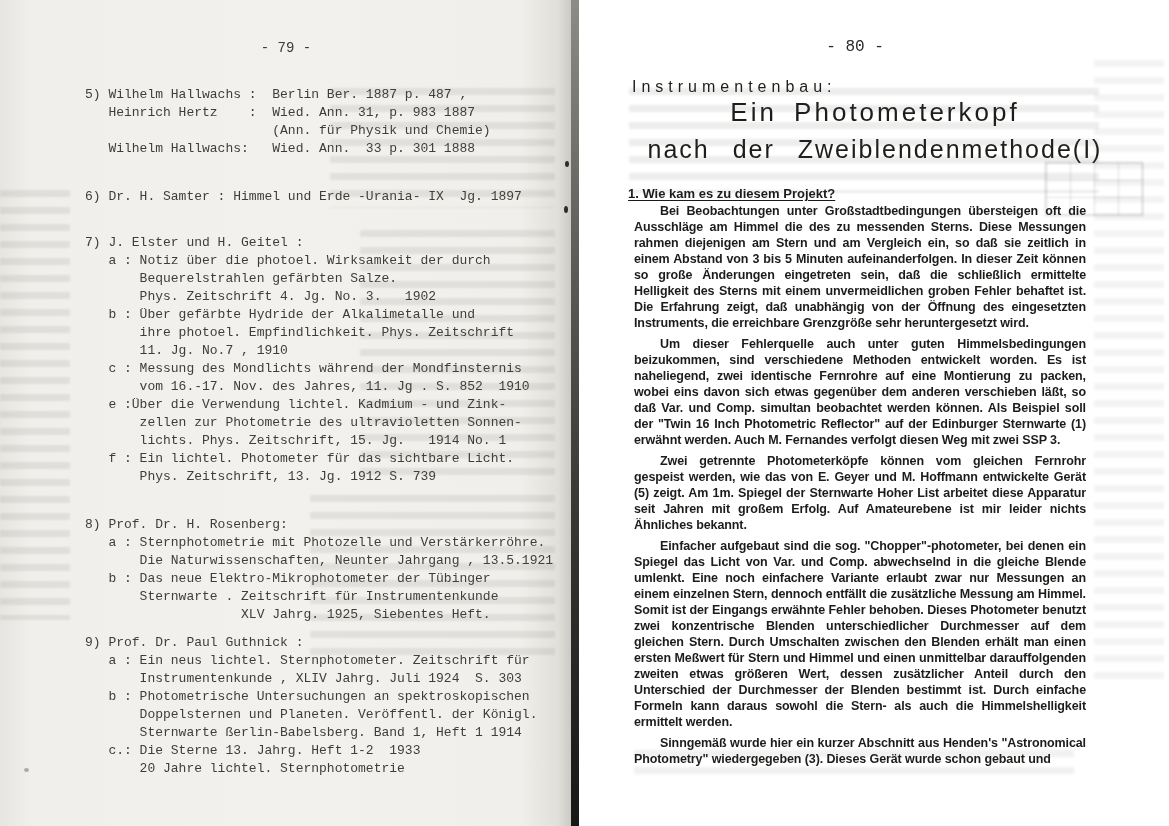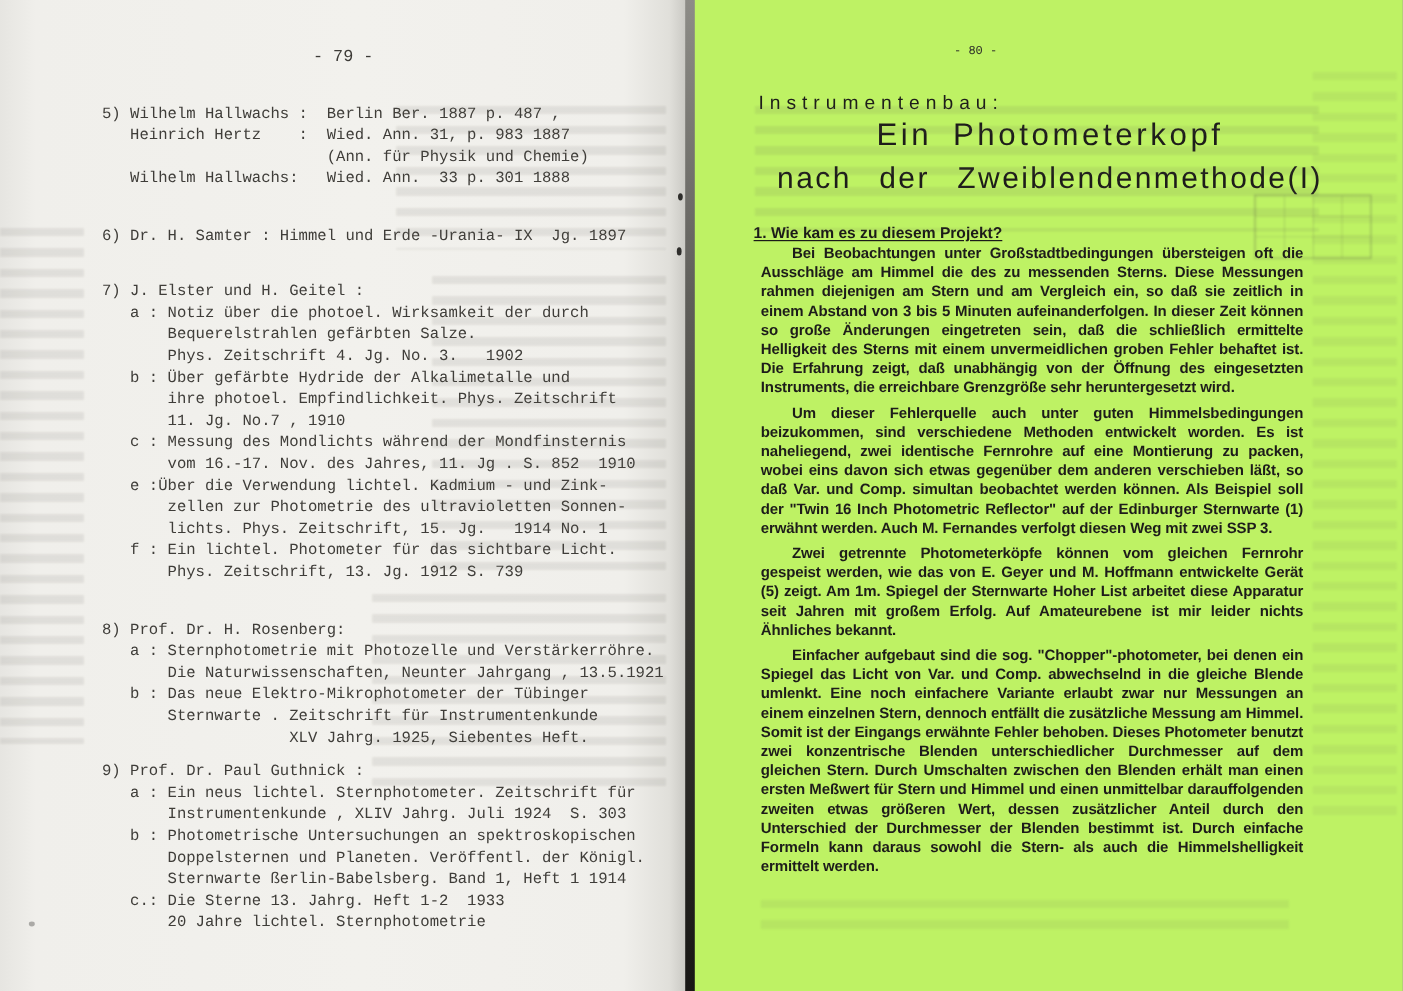--- a/index.html
+++ b/index.html
@@ -1,36 +1,36 @@
 <!DOCTYPE html>
 <html><head>
 <meta charset="utf-8">
 <style>
   html,body{margin:0;padding:0;background:#9b9a96;}
   .scan{position:relative;width:1169px;height:826px;overflow:hidden;
-        font-family:"Liberation Sans",sans-serif;background:#bef264;}
+        font-family:"Liberation Sans",sans-serif;background:#ffffff;}
   .page{position:absolute;top:0;height:826px;}
   .page.left{left:0;width:572px;
     background:linear-gradient(90deg,#e6e5e1 0px,#f0efeb 30px,#f2f1ed 300px,#f0efeb 520px,#e0dfda 558px,#c9c8c3 572px);}
   .page.right{left:579px;width:590px;
     background:linear-gradient(90deg,#ececе7 0px,#f9f8f5 10px,#fbfaf7 60px,#fcfbf8 520px,#f7f6f3 590px);}
   .gutter{position:absolute;left:571px;top:0;width:8px;height:826px;
     background:linear-gradient(180deg,#8d8c87 0%,#5f5e5a 30%,#3a3936 60%,#181715 100%);}
   .speck{position:absolute;background:#2e2d2b;border-radius:50%;filter:blur(.4px);}
 
   
   .pnum-left{position:absolute;top:40px;left:0;width:572px;text-align:center;
     font-family:"Liberation Mono","DejaVu Sans Mono",monospace;font-size:14px;color:#3d3b37;}
   .bib-col{position:absolute;left:85px;top:86px;}
   pre.bib{font-family:"Liberation Mono","DejaVu Sans Mono",monospace;font-size:13px;
     line-height:18px;color:#3f3d39;white-space:pre;margin:0;}
 
   
-  .pnum-right{position:absolute;top:38px;left:216px;width:120px;
-    font-family:"Liberation Mono","DejaVu Sans Mono",monospace;font-size:10px;color:#2a2927;}
+  .pnum-right{position:absolute;top:38px;left:216px;width:120px;text-align:center;
+    font-family:"Liberation Mono","DejaVu Sans Mono",monospace;font-size:16px;color:#2a2927;}
   .kicker{position:absolute;top:78px;left:53px;font-size:16px;letter-spacing:5px;
     color:#1d1c1a;font-weight:400;}
   .title-block{position:absolute;left:31px;top:96px;width:530px;text-align:center;color:#1d1c1a;}
   .title-l1{font-size:26px;letter-spacing:3px;word-spacing:7px;line-height:32px;font-weight:400;}
   .title-l2{font-size:25px;letter-spacing:2px;word-spacing:14px;line-height:30px;font-weight:400;margin-top:6px;}
   .sec-head{position:absolute;top:186px;left:49px;font-size:13px;font-weight:700;
     color:#1b1a18;text-decoration:underline;text-underline-offset:2px;}
   .body-col{position:absolute;top:203px;left:55px;width:452px;}
   .body-col p{margin:0 0 5px 0;font-size:12.5px;line-height:16px;font-weight:700;
     color:#1d1c1a;text-align:justify;text-indent:26px;letter-spacing:-0.1px;}
@@ -109,20 +109,21 @@
       <div class="title-l2">nach der Zweiblendenmethode(I)</div>
     </div>
 
     <div class="sec-head">1. Wie kam es zu diesem Projekt?</div>
 
     <div class="body-col">
       <p>Bei Beobachtungen unter Großstadtbedingungen übersteigen oft die Ausschläge am Himmel die des zu messenden Sterns. Diese Messungen rahmen diejenigen am Stern und am Vergleich ein, so daß sie zeitlich in einem Abstand von 3 bis 5 Minuten aufeinanderfolgen. In dieser Zeit können so große Änderungen eingetreten sein, daß die schließlich ermittelte Helligkeit des Sterns mit einem unvermeidlichen groben Fehler behaftet ist. Die Erfahrung zeigt, daß unabhängig von der Öffnung des eingesetzten Instruments, die erreichbare Grenzgröße sehr heruntergesetzt wird.</p>
       <p>Um dieser Fehlerquelle auch unter guten Himmelsbedingungen beizukommen, sind verschiedene Methoden entwickelt worden. Es ist naheliegend, zwei identische Fernrohre auf eine Montierung zu packen, wobei eins davon sich etwas gegenüber dem anderen verschieben läßt, so daß Var. und Comp. simultan beobachtet werden können. Als Beispiel soll der "Twin 16 Inch Photometric Reflector" auf der Edinburger Sternwarte (1) erwähnt werden. Auch M. Fernandes verfolgt diesen Weg mit zwei SSP 3.</p>
       <p>Zwei getrennte Photometerköpfe können vom gleichen Fernrohr gespeist werden, wie das von E. Geyer und M. Hoffmann entwickelte Gerät (5) zeigt. Am 1m. Spiegel der Sternwarte Hoher List arbeitet diese Apparatur seit Jahren mit großem Erfolg. Auf Amateurebene ist mir leider nichts Ähnliches bekannt.</p>
       <p>Einfacher aufgebaut sind die sog. "Chopper"-photometer, bei denen ein Spiegel das Licht von Var. und Comp. abwechselnd in die gleiche Blende umlenkt. Eine noch einfachere Variante erlaubt zwar nur Messungen an einem einzelnen Stern, dennoch entfällt die zusätzliche Messung am Himmel. Somit ist der Eingangs erwähnte Fehler behoben. Dieses Photometer benutzt zwei konzentrische Blenden unterschiedlicher Durchmesser auf dem gleichen Stern. Durch Umschalten zwischen den Blenden erhält man einen ersten Meßwert für Stern und Himmel und einen unmittelbar darauffolgenden zweiten etwas größeren Wert, dessen zusätzlicher Anteil durch den Unterschied der Durchmesser der Blenden bestimmt ist. Durch einfache Formeln kann daraus sowohl die Stern- als auch die Himmelshelligkeit ermittelt werden.</p>
+      <p>Sinngemäß wurde hier ein kurzer Abschnitt aus Henden's "Astronomical Photometry" wiedergegeben (3). Dieses Gerät wurde schon gebaut und</p>
     </div>
 
     <div class="ghost" style="left:50px;top:88px;width:470px;height:105px"></div>
     <div class="ghost" style="left:515px;top:60px;width:70px;height:620px;opacity:.6"></div>
     <div class="ghost" style="left:55px;top:750px;width:440px;height:34px;opacity:.7"></div>
     <div class="ghost-table"></div>
   </div>
 
 </div>
 

